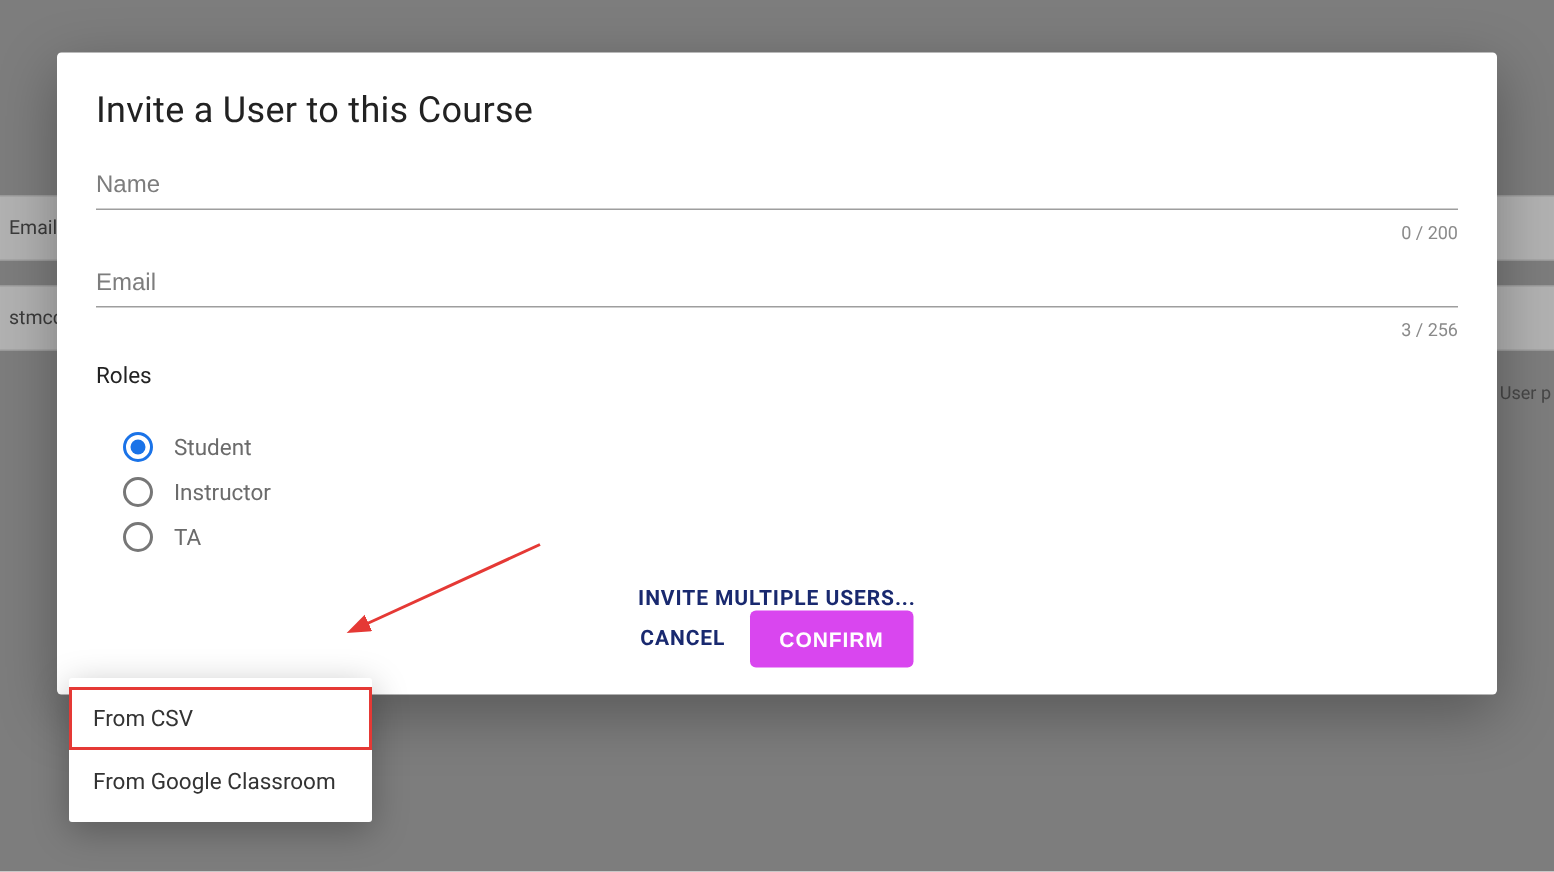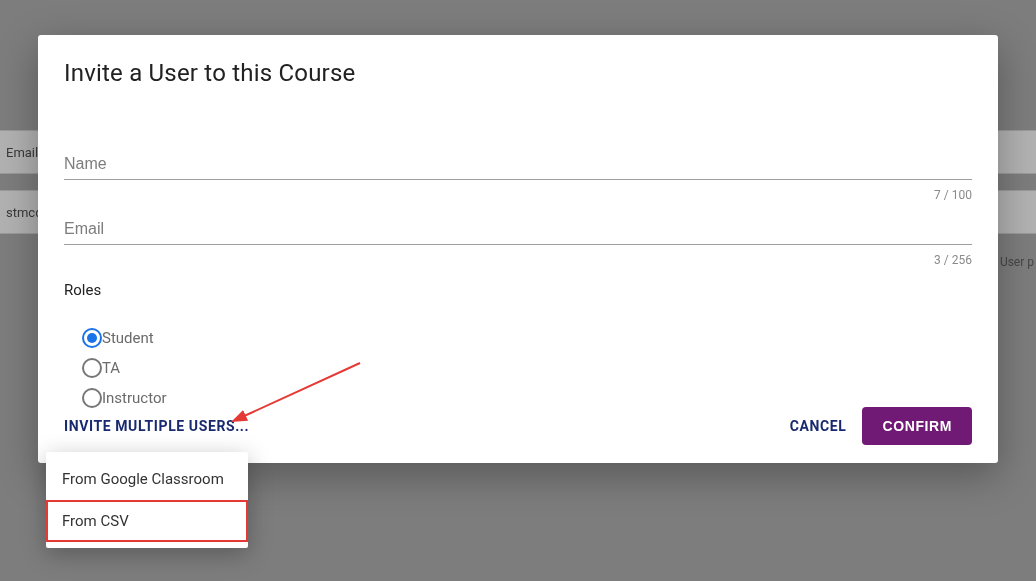--- a/index.html
+++ b/index.html
@@ -9,50 +9,50 @@
   
   .bg-row { position: absolute; left: 0; right: 0; height: 44px; background: #fff; border-top: 1px solid #ddd; border-bottom: 1px solid #ddd; }
   .bg-label { position: absolute; left: 6px; font-size: 13px; color: #555; }
   .overlay-dim { position: absolute; inset: 0; background: rgba(0,0,0,0.30); }
 
   .dialog {
     position: absolute; left: 38px; top: 35px; width: 960px; height: 428px;
     background: #fff; border-radius: 3px; box-shadow: 0 12px 40px rgba(0,0,0,.3);
     padding: 24px 26px 18px 26px;
   }
-  .dialog-title { font-size: 24px; font-weight: 400; color: #222; letter-spacing: .2px; margin-bottom: 64px; }
+  .dialog-title { font-size: 24px; font-weight: 400; color: #222; letter-spacing: .2px; margin-bottom: 24px; }
 
   .field { position: relative; margin-bottom: 8px; }
   .field input {
     width: 100%; border: none; border-bottom: 1px solid #9e9e9e;
     font-size: 16px; padding: 4px 0 6px 0; background: transparent; outline: none;
     color: #a16207;
   }
   .field input::placeholder { color: #7d7d7d; font-size: 16px; }
   .counter { text-align: right; font-size: 12px; color: #8a8a8a; margin-top: 6px; margin-bottom: 14px; }
 
   .roles-label { font-size: 15px; color: #222; margin-top: 6px; margin-bottom: 24px; }
-  .role-row { display: flex; align-items: center; padding: 5px 0 5px 18px; cursor: pointer; }
+  .role-row { display: flex; align-items: center; gap: 14px; padding: 5px 0 5px 18px; cursor: pointer; }
   .role-row .lbl { font-size: 15px; color: #6b6b6b; }
   .radio {
     width: 20px; height: 20px; border-radius: 50%; border: 2px solid #777;
     display: inline-flex; align-items: center; justify-content: center; flex-shrink: 0;
   }
   .radio.checked { border-color: #1a73e8; }
   .radio.checked::after { content: ""; width: 10px; height: 10px; border-radius: 50%; background: #1a73e8; }
 
   .dialog-footer {
     position: absolute; left: 26px; right: 26px; bottom: 18px;
-    display: flex; align-items: center; justify-content: space-between;
+    display: flex; align-items: center; justify-content: space-between; flex-direction: column;
   }
   .invite-multi { font-size: 14px; font-weight: 700; letter-spacing: .6px; color: #19296f; cursor: pointer; }
   .footer-right { display: flex; align-items: center; gap: 16px; }
   .btn-text { font-size: 14px; font-weight: 700; letter-spacing: .6px; color: #19296f; cursor: pointer; }
   .btn-primary {
-    background: #701a75; color: #fff; font-size: 14px; font-weight: 700; letter-spacing: .6px;
+    background: #d946ef; color: #fff; font-size: 14px; font-weight: 700; letter-spacing: .6px;
     padding: 11px 20px; border-radius: 4px; border: none; cursor: pointer;
   }
 
   
   .menu {
     position: absolute; left: 46px; top: 452px; width: 202px; background: #fff;
     box-shadow: 0 6px 24px rgba(0,0,0,.28); border-radius: 2px; padding: 6px 0;
   }
   .menu-item { padding: 12px 16px; font-size: 15px; color: #333; cursor: pointer; }
   .menu-item.highlight { outline: 2px solid #e53935; outline-offset: -2px; }
@@ -73,54 +73,54 @@
 </div>
 <span class="rowsper">User p</span>
 <div class="overlay-dim"></div>
 
 <div class="dialog">
   <div class="dialog-title">Invite a User to this Course</div>
 
   <div class="field">
     <input type="text" placeholder="Name" style="">
   </div>
-  <div class="counter">7 / 100</div>
+  <div class="counter">0 / 200</div>
 
   <div class="field">
     <input type="text" placeholder="Email" style="">
   </div>
   <div class="counter">3 / 256</div>
 
   <div class="roles-label">Roles</div>
 
   <div class="role-row">
     <span class="radio checked"></span>
     <span class="lbl">Student</span>
   </div>
   <div class="role-row">
     <span class="radio"></span>
-    <span class="lbl">TA</span>
+    <span class="lbl">Instructor</span>
   </div>
   <div class="role-row">
     <span class="radio"></span>
-    <span class="lbl">Instructor</span>
+    <span class="lbl">TA</span>
   </div>
 
   <div class="dialog-footer">
     <span class="invite-multi">INVITE MULTIPLE USERS...</span>
     <div class="footer-right">
       <span class="btn-text">CANCEL</span>
       <button class="btn-primary">CONFIRM</button>
     </div>
   </div>
 </div>
 
 <div class="menu">
+  <div class="menu-item highlight">From CSV</div>
   <div class="menu-item">From Google Classroom</div>
-  <div class="menu-item highlight">From CSV</div>
 </div>
 
 <svg class="arrow-svg" width="150" height="80">
   <defs>
     <marker id="ah" markerWidth="10" markerHeight="10" refX="2" refY="3" orient="auto">
       <path d="M0,0 L0,6 L8,3 z" fill="#e53935"></path>
     </marker>
   </defs>
   <line x1="130" y1="8" x2="12" y2="62" stroke="#e53935" stroke-width="2" marker-end="url(#ah)"></line>
 </svg>

